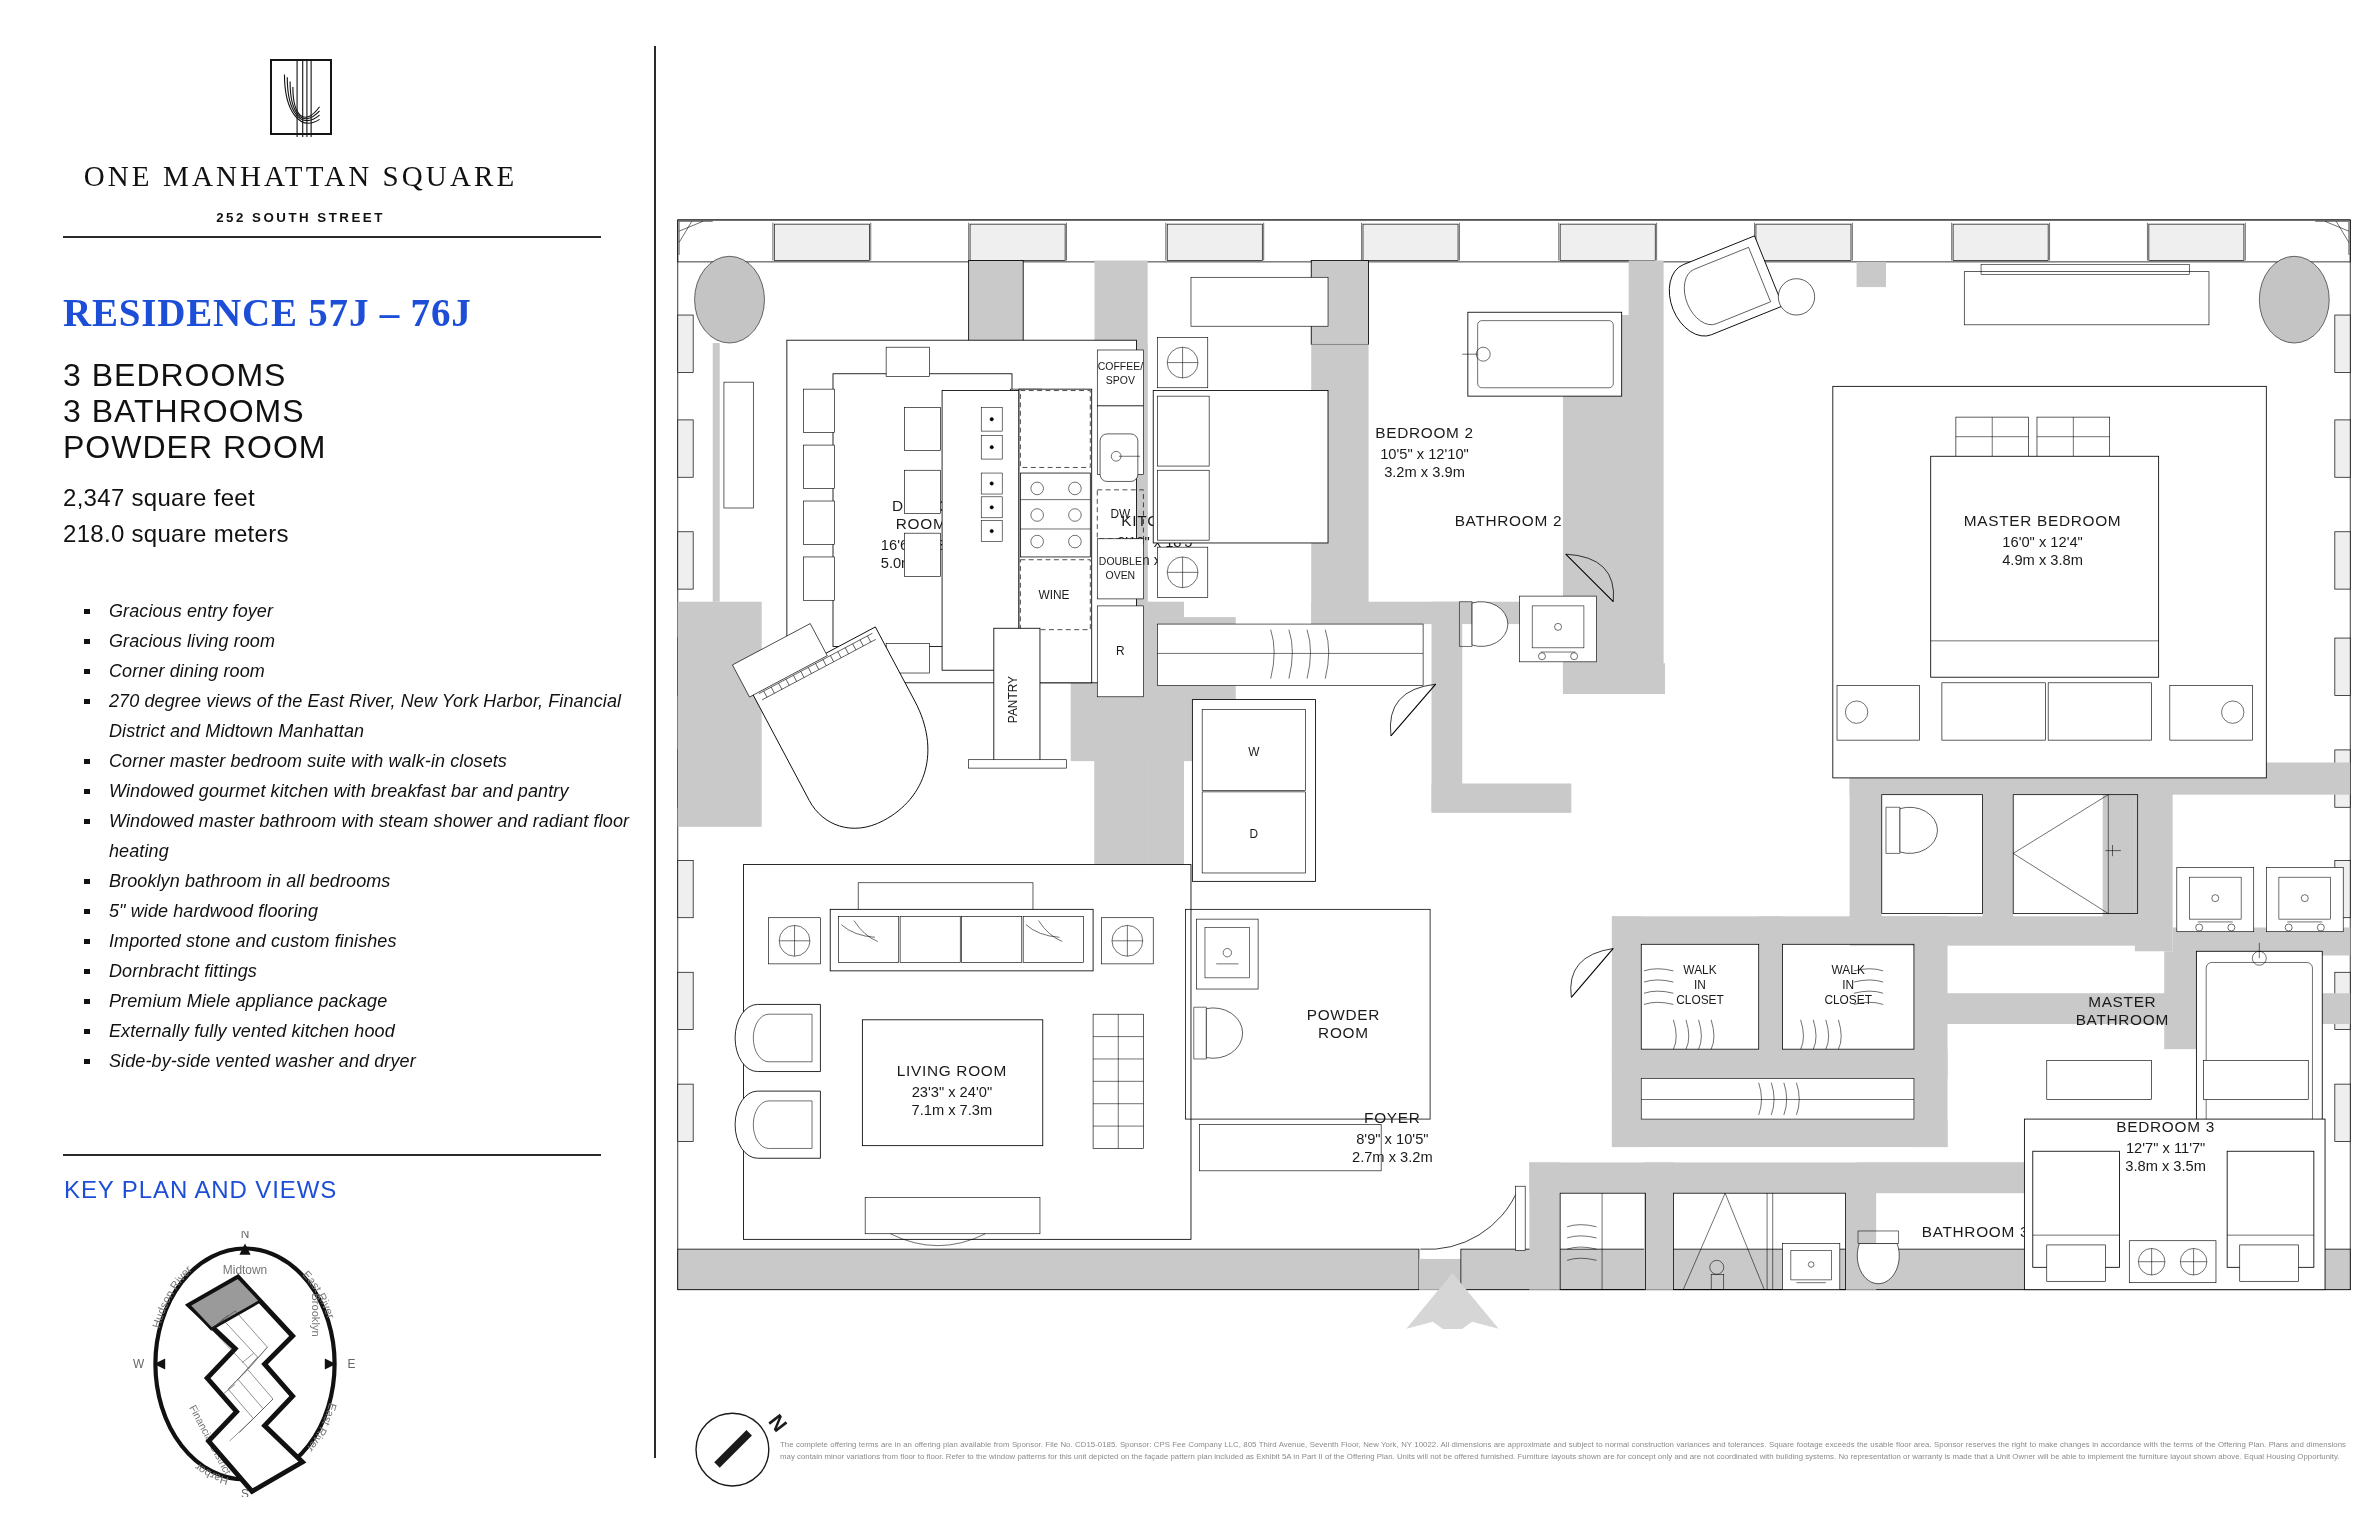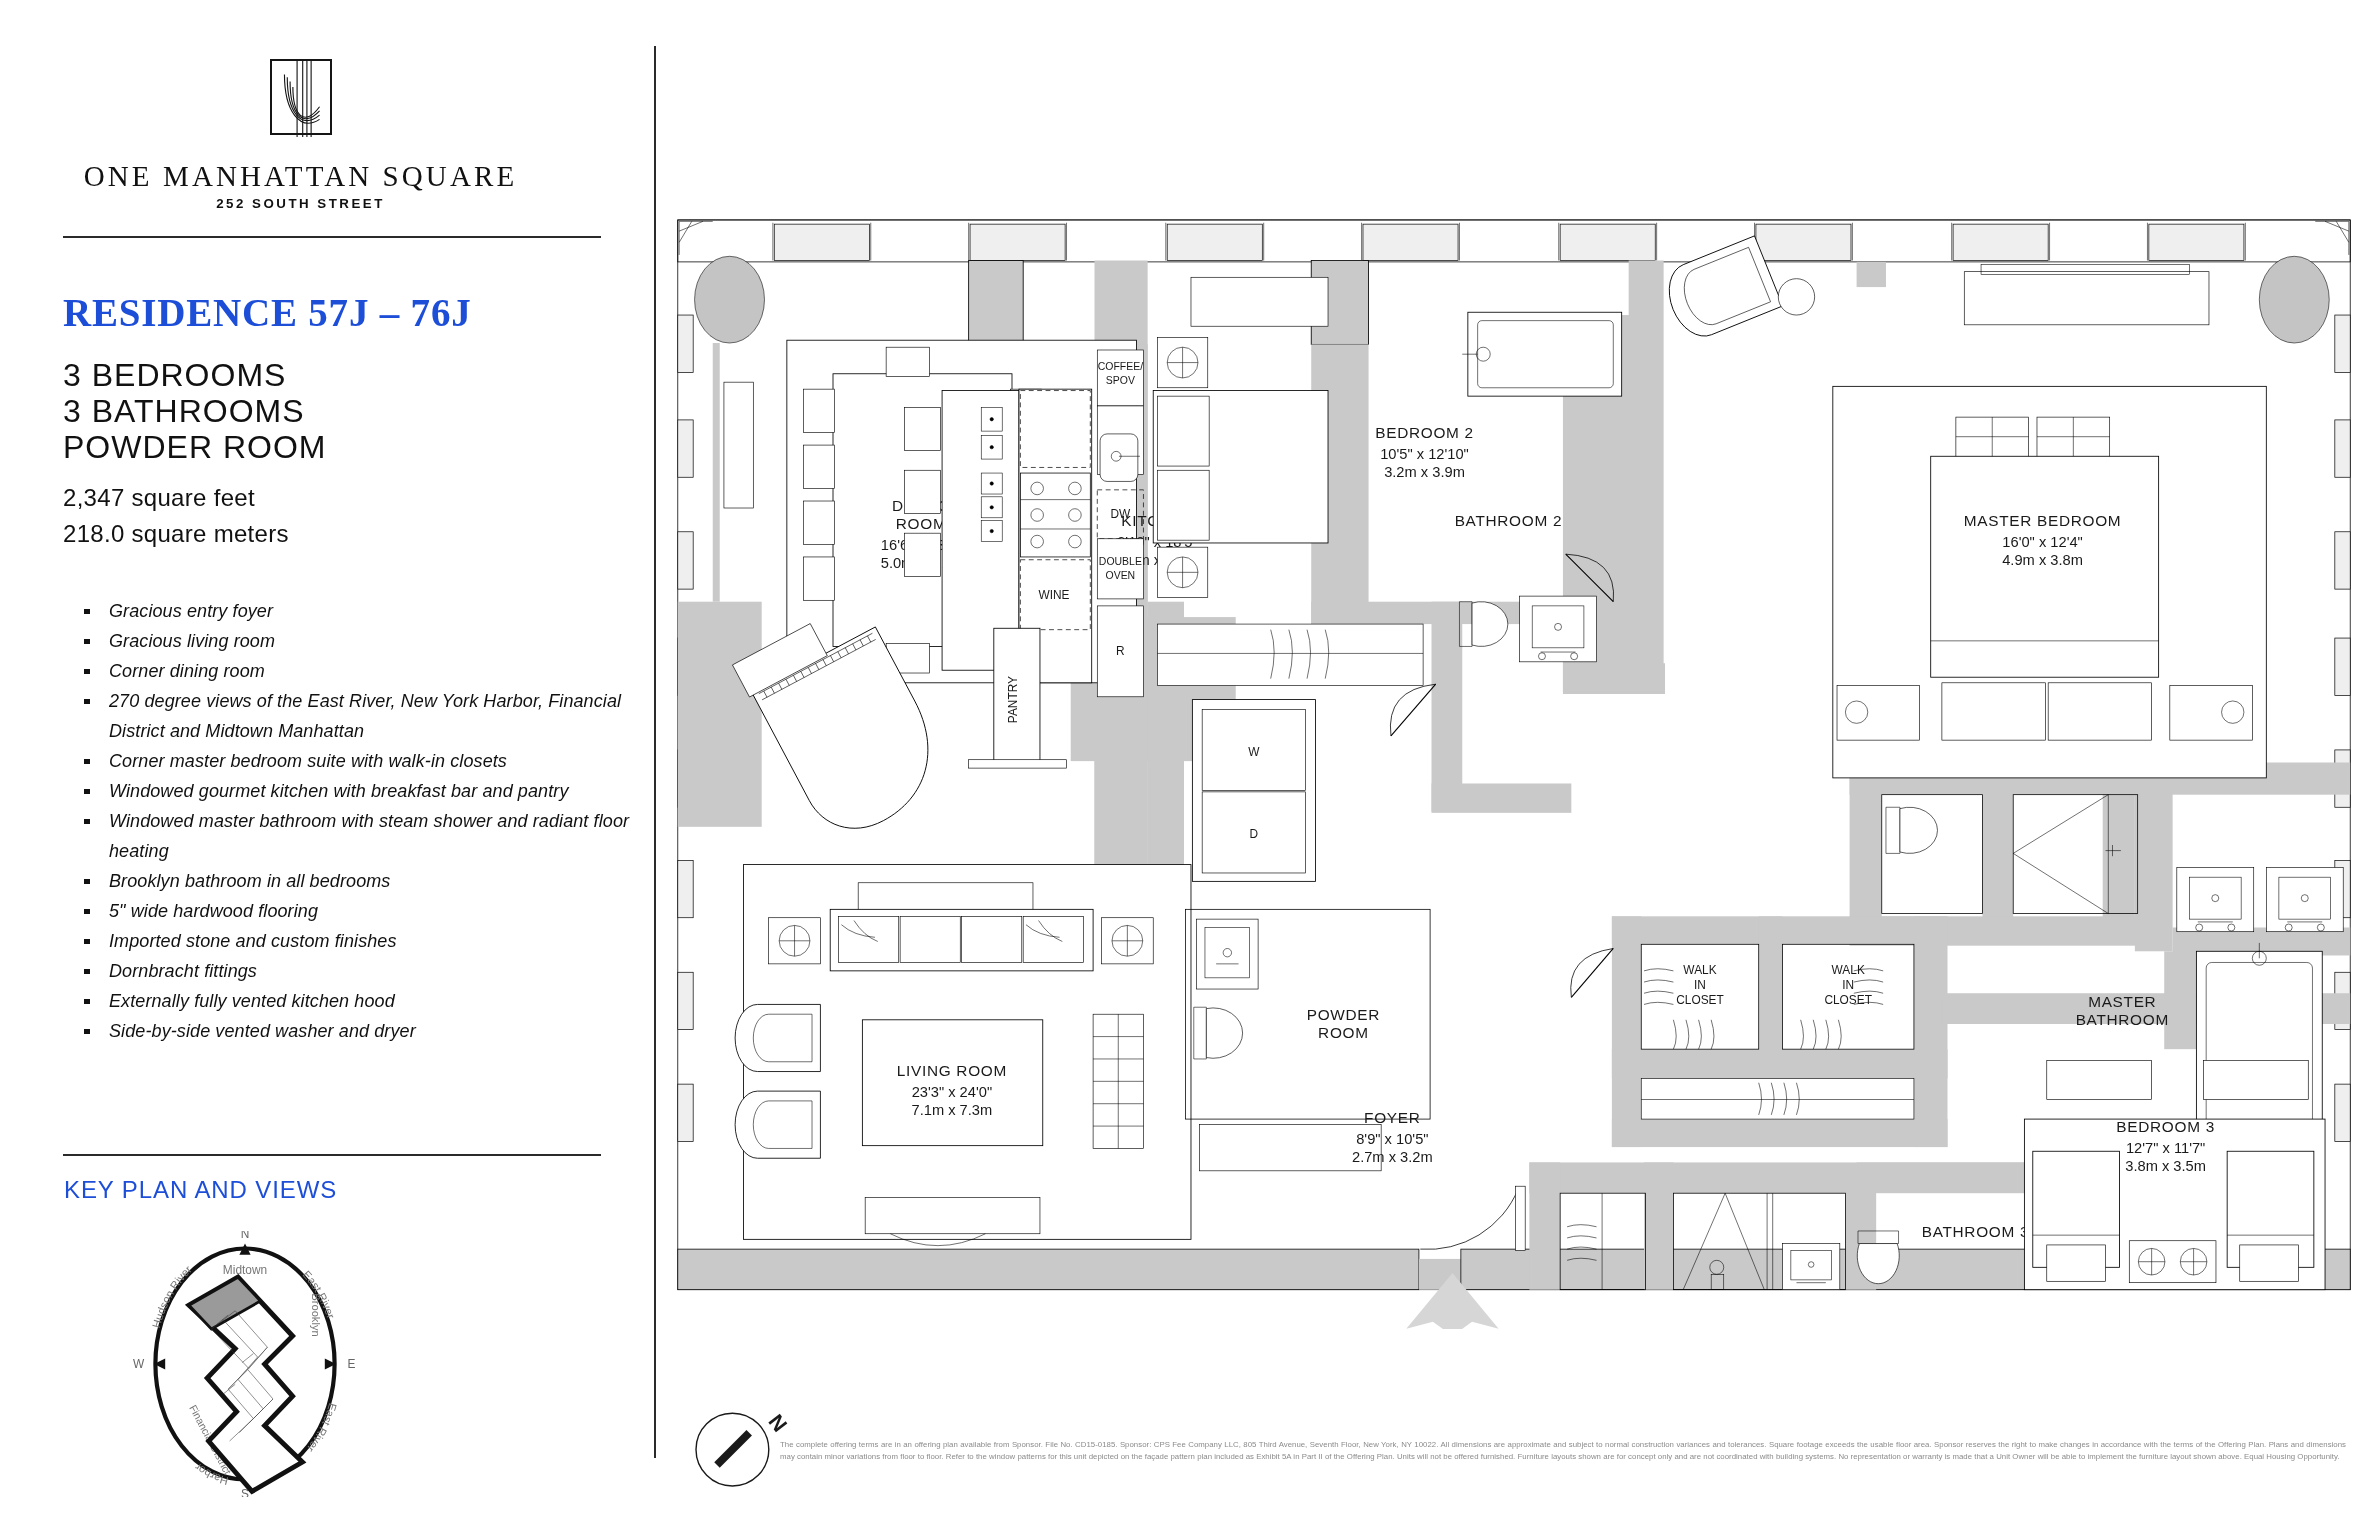--- a/index.html
+++ b/index.html
@@ -30,21 +30,21 @@
     border:2.1px solid #151515;
   }
   .logo-mark svg { position:absolute; left:-2.1px; top:-2.1px; }
   .brand-name {
     margin-top:25px;
     font-family:"Liberation Serif", serif;
     font-size:29px; letter-spacing:3.1px; font-weight:400; color:#111;
     white-space:nowrap;
   }
   .brand-sub {
-    margin-top:3px;
+    margin-top:17px;
     font-size:13.3px; letter-spacing:2.5px; font-weight:700; color:#111;
   }
   #rule-1 {
     position:absolute; left:63px; top:236px; width:538px; height:2.1px; background:#2b2b2b;
   }
 
   
   #residence-title {
     position:absolute; left:63px; top:290px;
     font-family:"Liberation Serif", serif;
@@ -137,20 +137,21 @@
       <li>Gracious living room</li>
       <li>Corner dining room</li>
       <li>270 degree views of the East River, New York Harbor, Financial District and Midtown Manhattan</li>
       <li>Corner master bedroom suite with walk-in closets</li>
       <li>Windowed gourmet kitchen with breakfast bar and pantry</li>
       <li>Windowed master bathroom with steam shower and radiant floor heating</li>
       <li>Brooklyn bathroom in all bedrooms</li>
       <li>5" wide hardwood flooring</li>
       <li>Imported stone and custom finishes</li>
       <li>Dornbracht fittings</li>
+      <li>Premium Miele appliance package</li>
       <li>Externally fully vented kitchen hood</li>
       <li>Side-by-side vented washer and dryer</li>
     </ul>
 
   <div id="rule-2"></div>
   <div id="keyplan-title">KEY PLAN AND VIEWS</div>
 
   <div id="keyplan-wrap">
     <svg width="280" height="266" viewBox="0 0 400 380">
       <defs>

